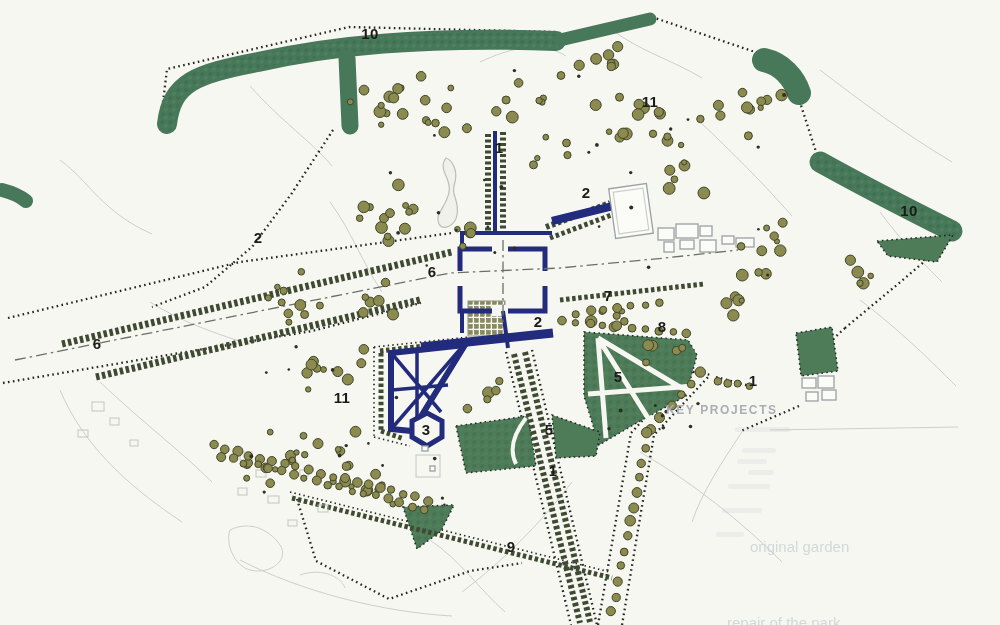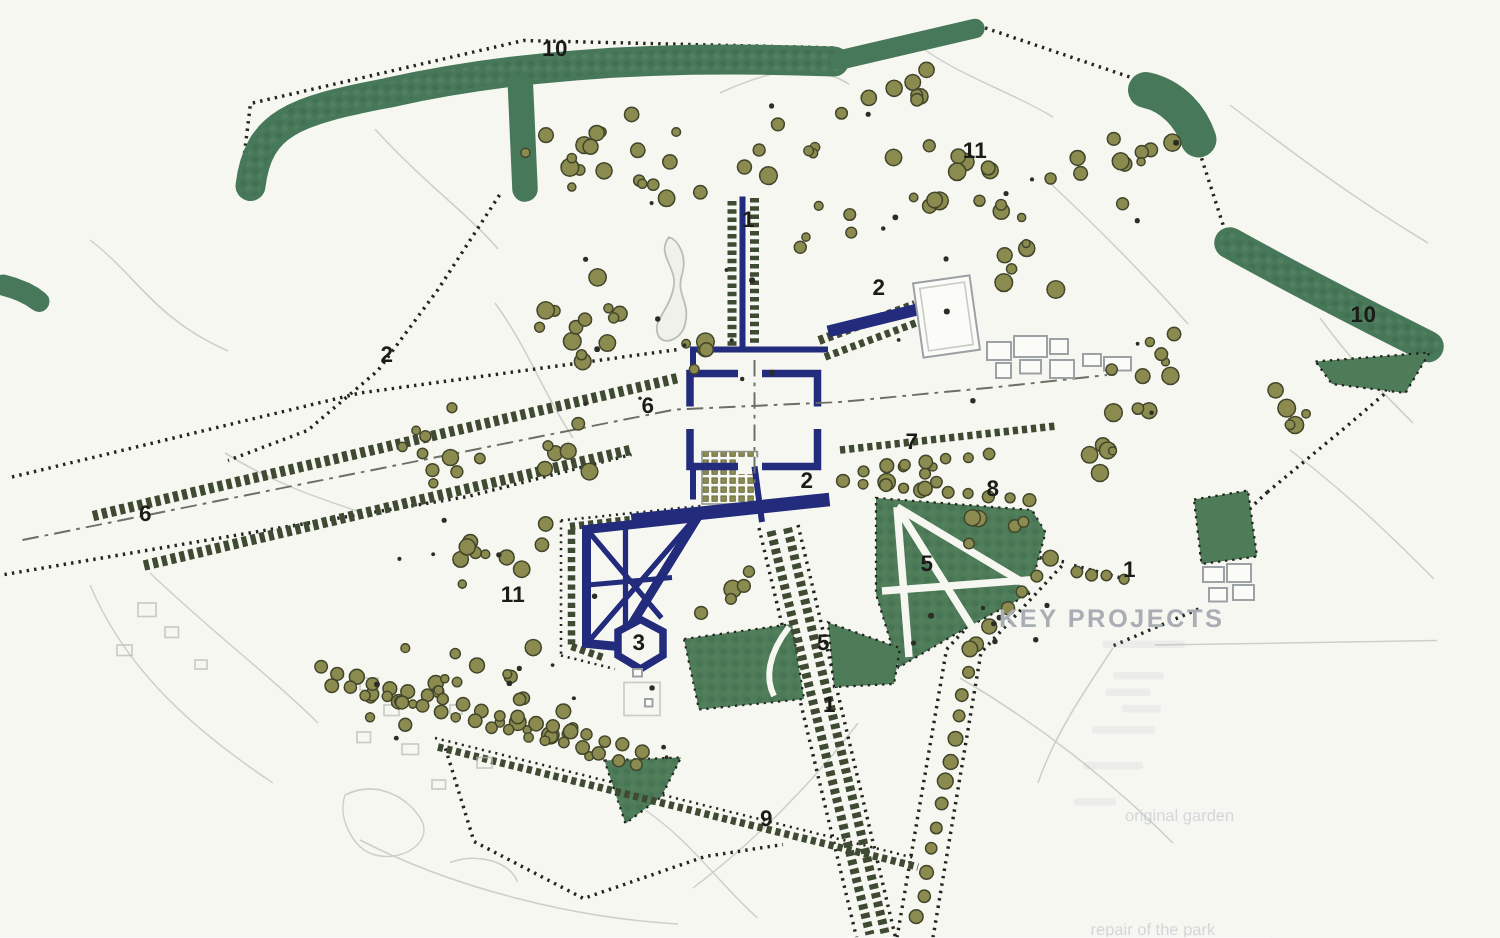--- a/index.html
+++ b/index.html
@@ -1,22 +1,22 @@
 <!DOCTYPE html>
 <html style="--background: #f7f7f2; --woodland-green: #48785a; --pleasure-green: #4e7c59; --tree-olive: #8b8a4f; --tree-outline: #41452a; --avenue-hatch: #3f4a33; --navy: #232b7c; --boundary-black: #23251f; --building-gray: #9aa0a3; --legend-gray: #a9aeb4;"><head>
 <meta charset="utf-8">
 <style>
   html,body{margin:0;padding:0;background:#ffffff;font-family:"Liberation Sans",sans-serif;}
   #stage{position:relative;width:1000px;height:625px;background:var(--background,#f7f7f2);overflow:hidden;}
   #plan-svg{position:absolute;left:0;top:0;width:1000px;height:625px;}
   .map-label{position:absolute;transform:translate(-50%,-50%);font-weight:bold;font-size:15px;
              color:#1b1c17;letter-spacing:.3px;line-height:1;}
-  .legend-heading{position:absolute;left:666px;top:403px;font-weight:bold;font-size:17px;
+  .legend-heading{position:absolute;left:666px;top:403px;font-weight:bold;font-size:12px;
              letter-spacing:1.6px;color:var(--legend-gray,#a9aeb4);}
-  .faint-frag{position:absolute;font-size:11px;color:#b7bec4;opacity:.55;white-space:nowrap;}
+  .faint-frag{position:absolute;font-size:15px;color:#b7bec4;opacity:.55;white-space:nowrap;}
   .smudge{position:absolute;height:5px;background:#aeb6bc;opacity:.15;border-radius:2px;}
   
   .c-dot  {stroke:var(--boundary-black);stroke-width:2.3;fill:none;stroke-dasharray:1.6 3.4;}
   .c-dotf {stroke:var(--boundary-black);stroke-width:1.7;fill:none;stroke-dasharray:1.4 3.2;}
   .c-woodS{stroke:var(--woodland-green);fill:none;stroke-linecap:round;stroke-linejoin:round;}
   .c-woodF{fill:var(--pleasure-green);stroke:var(--boundary-black);stroke-width:1.5;stroke-dasharray:1.6 3.2;}
   .c-hatch{stroke:var(--avenue-hatch);fill:none;stroke-dasharray:3.5 2.6;}
   .c-navy {stroke:var(--navy);fill:none;}
   .c-navyF{fill:var(--background);stroke:var(--navy);}
   .c-bld  {stroke:var(--building-gray);fill:#fbfbf7;stroke-width:1.3;}

